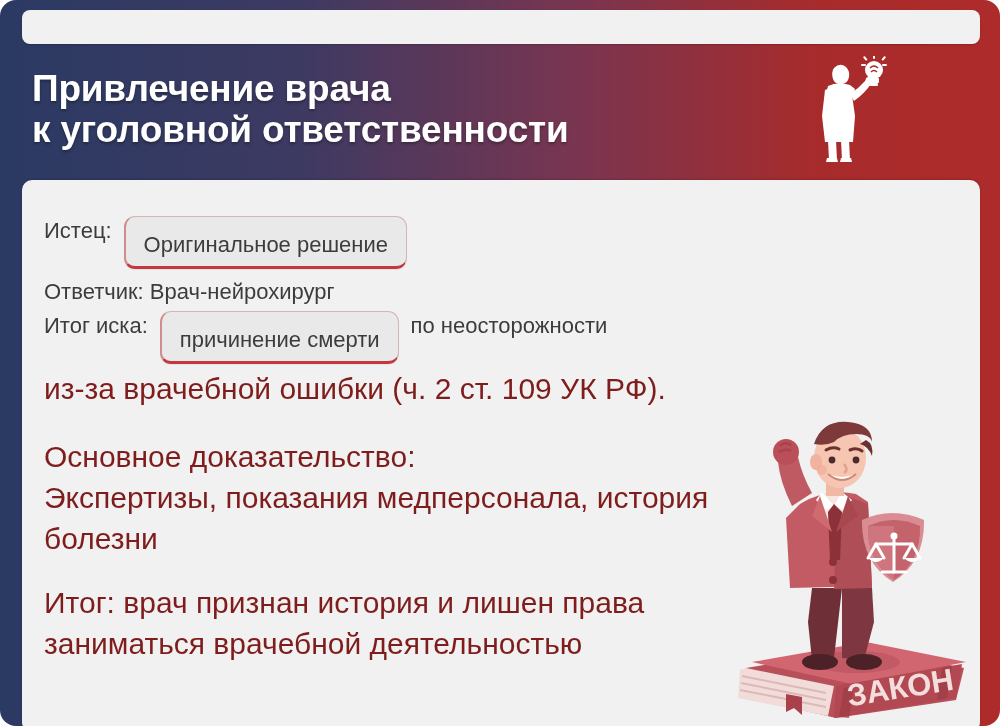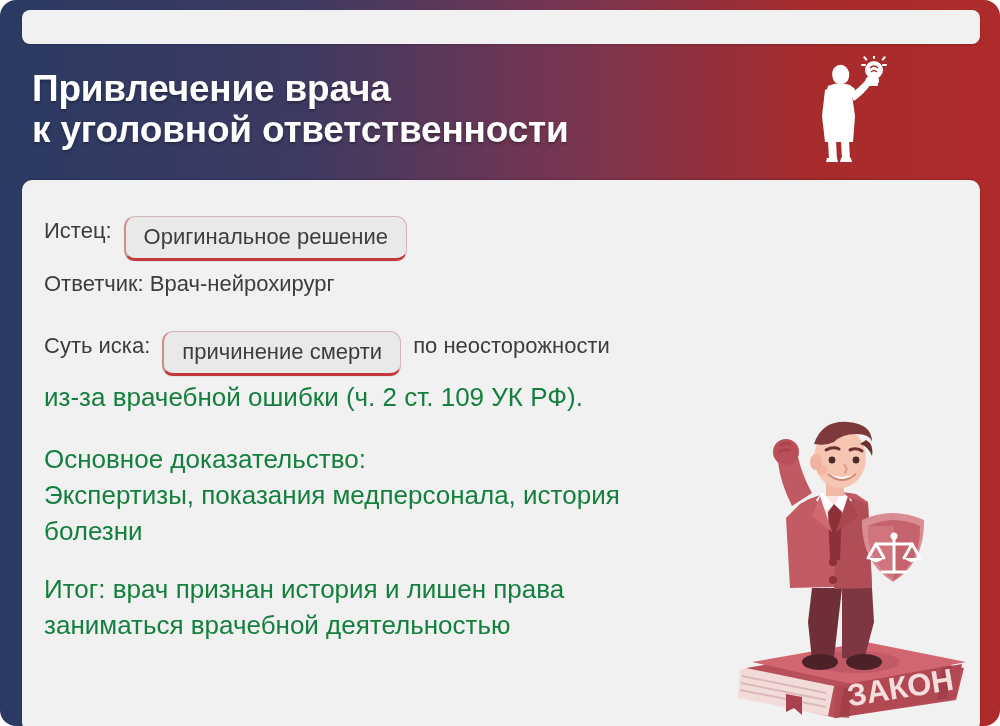--- a/index.html
+++ b/index.html
@@ -78,43 +78,43 @@
 
   .line {
     color: #3c3c3c;
     font-size: 22px;
     line-height: 1.36;
     display: flex;
     align-items: flex-start;
     flex-wrap: wrap;
   }
   .para {
-    color: #15803d;
-    font-size: 26px;
+    color: #7f1d1d;
+    font-size: 30px;
     line-height: 1.38;
     max-width: 700px;
     white-space: pre-line;
   }
 
   .row-istec   { margin-bottom: 8px; }
-  .row-otvet   { margin-bottom: 32px; }
+  .row-otvet   { margin-bottom: 4px; }
   .row-sut     { margin-bottom: 4px; }
   .row-sut2    { margin-bottom: 26px; }
   .row-dok     { margin-bottom: 22px; }
 
   .lbl { margin-right: 12px; }
   .tail { margin-left: 12px; }
 
   
   .pill {
     display: inline-block;
     background: #e9e9e9;
     color: #3c3c3c;
     font-size: 22px;
-    padding: 8px 18px 9px 18px;
+    padding: 16px 18px 9px 18px;
     border-radius: 11px;
     border: 1px solid #d6b5b5;
     border-bottom: 3px solid #c4373c;
     border-left: 2px solid #cf8d8d;
     box-shadow: 0 1px 1px rgba(0,0,0,0.06);
     line-height: 1.1;
     white-space: nowrap;
   }
 
   
@@ -182,21 +182,21 @@
     <div class="line row-istec">
       <span class="lbl">Истец:</span>
       <span class="pill">Оригинальное решение</span>
     </div>
 
     <div class="line row-otvet">
       <span>Ответчик: Врач-нейрохирург</span>
     </div>
 
     <div class="line row-sut">
-      <span class="lbl">Суть иска:</span>
+      <span class="lbl">Итог иска:</span>
       <span class="pill">причинение смерти</span>
       <span class="tail">по неосторожности</span>
     </div>
 
     <div class="para row-sut2">из-за врачебной ошибки (ч. 2 ст. 109 УК РФ).</div>
 
     <div class="para row-dok">Основное доказательство:
 Экспертизы, показания медперсонала, история
 болезни</div>
 

